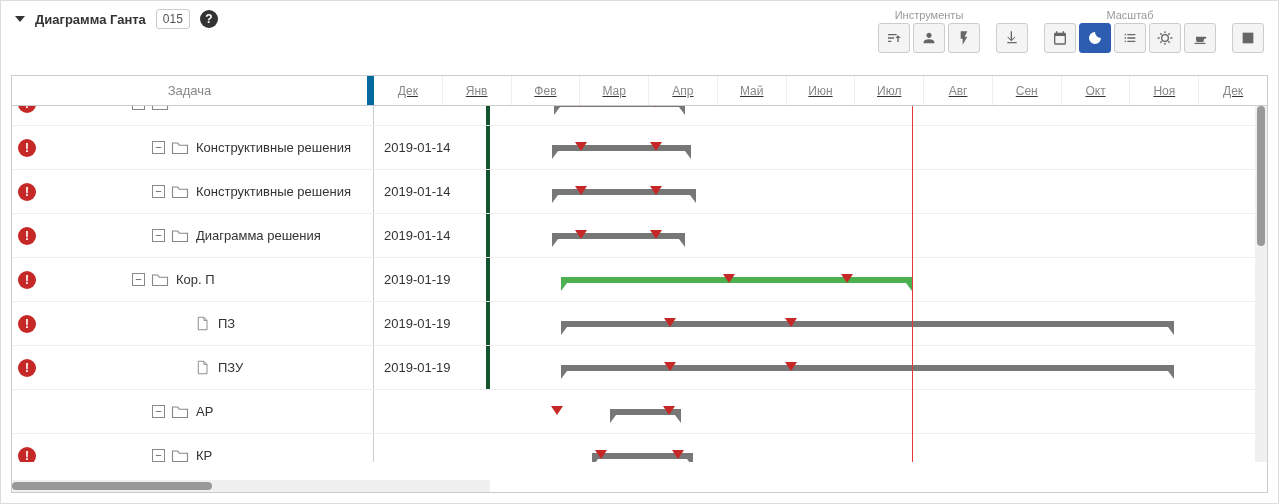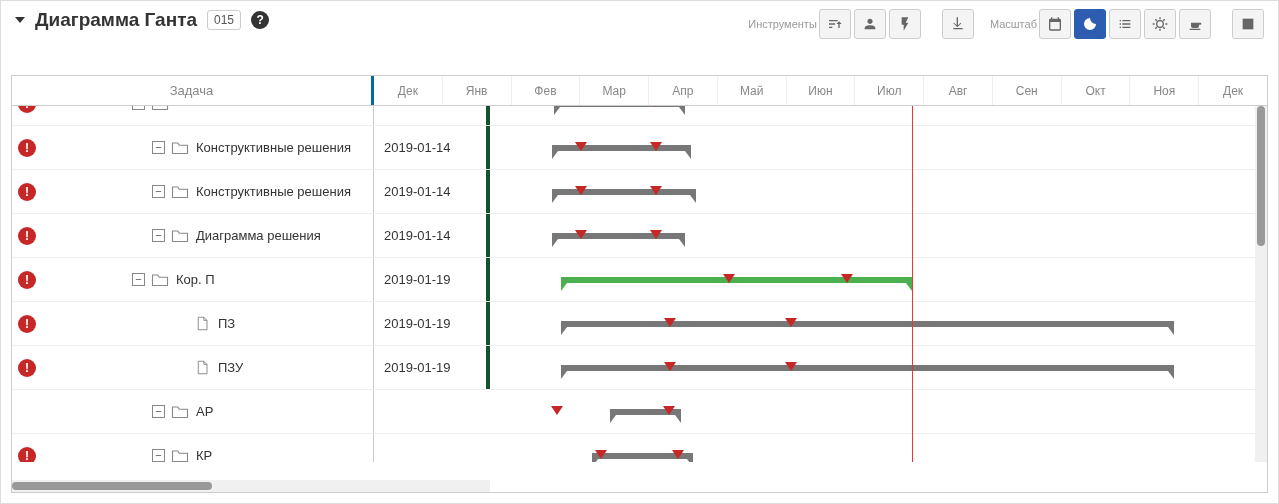--- a/index.html
+++ b/index.html
@@ -1,35 +1,35 @@
 <!DOCTYPE html>
 <html><head>
 <meta charset="utf-8">
 <style>
   * { box-sizing: border-box; margin: 0; padding: 0; }
   body { font-family: Arial, sans-serif; font-size: 13px; color: #333; background: #fff; }
   .container { border: 1px solid #ddd; width: 1279px; height: 504px; position: relative; overflow: hidden; }
   .header { display: flex; align-items: flex-start; padding: 8px 14px; height: 46px; }
   .header-left { display: flex; align-items: center; gap: 10px; }
   .collapse-caret { width: 0; height: 0; border-left: 5px solid transparent; border-right: 5px solid transparent; border-top: 6px solid #333; cursor: pointer; }
-  .title { font-size: 19px; font-weight: bold; }
+  .title { font-size: 13px; font-weight: bold; }
   .badge { border: 1px solid #ccc; border-radius: 3px; padding: 2px 6px; font-size: 12px; color: #555; background: #fff; }
   .help-icon { width: 18px; height: 18px; border-radius: 50%; background: #333; color: #fff; display: flex; align-items: center; justify-content: center; font-size: 12px; font-weight: bold; cursor: pointer; }
   .header-right { margin-left: auto; display: flex; align-items: flex-start; gap: 16px; }
-  .tool-group { display: flex; flex-direction: row; align-items: center; gap: 2px; }
+  .tool-group { display: flex; flex-direction: column; align-items: center; gap: 2px; }
   .tool-group-label { font-size: 11px; color: #999; }
   .btn-row { display: flex; gap: 3px; }
   .btn { width: 32px; height: 30px; border: 1px solid #ccc; border-radius: 3px; background: #f4f4f4; display: flex; align-items: center; justify-content: center; cursor: pointer; color: #666; }
   .btn.active { background: #2d5db1; color: #fff; border-color: #2d5db1; }
   .btn svg { width: 16px; height: 16px; fill: currentColor; }
   .gantt-area { border: 1px solid #ccc; margin: 28px 10px 10px 10px; height: 418px; position: relative; overflow: hidden; }
   .gantt-header { display: flex; height: 30px; border-bottom: 1px solid #ccc; background: #fff; }
-  .col-task { width: 362px; border-right: 3px solid #0369a1; display: flex; align-items: center; justify-content: center; color: #888; }
+  .col-task { width: 362px; border-right: 7px solid #0369a1; display: flex; align-items: center; justify-content: center; color: #888; }
   .col-start { width: 116px; border-right: 1px solid #ccc; display: flex; align-items: center; justify-content: center; color: #888; }
-  .col-months { flex: 1; display: flex; position: relative; }
+  .col-months { flex: 1; display: flex; position: relative; text-decoration: underline; }
   .month { flex: 1; border-right: 1px solid #eee; display: flex; align-items: center; justify-content: center; color: #888; font-size: 12px; }
   .month:last-child { border-right: none; }
   .gantt-body { position: relative; height: 356px; overflow: hidden; }
   .gantt-rows { position: absolute; top: -24px; left: 0; right: 0; }
   .gantt-row { display: flex; height: 44px; border-bottom: 1px solid #eee; align-items: center; }
   .row-task { width: 362px; border-right: 1px solid #ccc; display: flex; align-items: center; height: 100%; padding-left: 6px; }
   .row-start { width: 116px; border-right: 4px solid #14532d; display: flex; align-items: center; height: 100%; padding-left: 10px; color: #333; }
   .row-chart { flex: 1; position: relative; height: 100%; }
   .alert-icon { width: 18px; height: 18px; border-radius: 50%; background: #c62828; color: #fff; display: flex; align-items: center; justify-content: center; font-size: 12px; font-weight: bold; margin-right: 8px; flex-shrink: 0; }
   .alert-spacer { width: 26px; flex-shrink: 0; }

